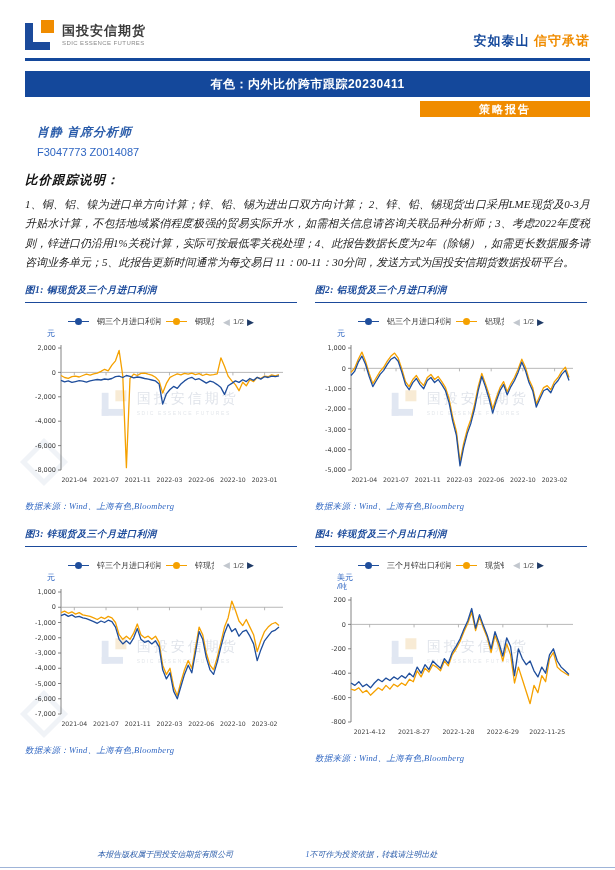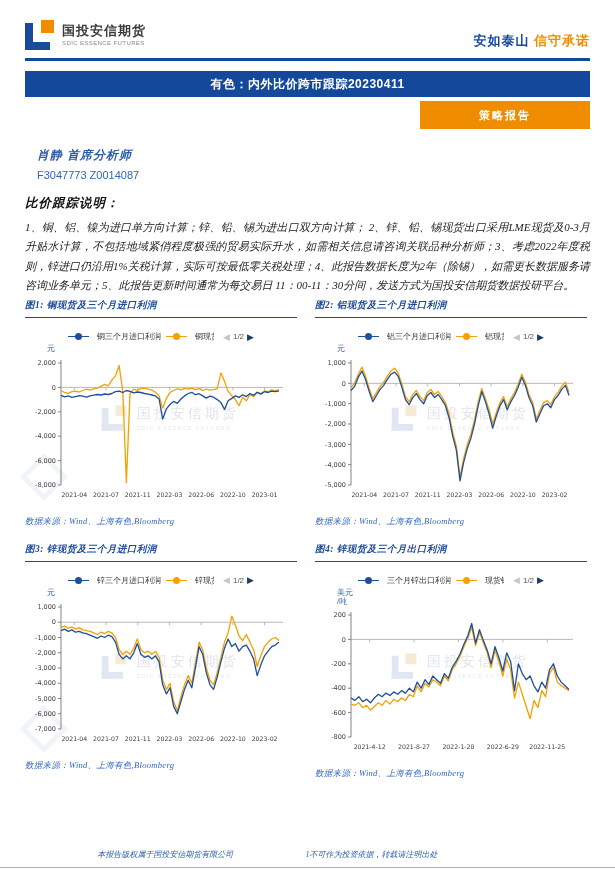--- a/index.html
+++ b/index.html
@@ -20,34 +20,34 @@
   .brand-en{font-size:6px;color:#8a8a8a;letter-spacing:.4px;margin-top:2px;}
   .slogan{font-size:13px;font-weight:bold;letter-spacing:1px;}
   .slogan .s1{color:#14489B;}
   .slogan .s2{color:#F08C00;}
 
   
   .titlebar{margin-top:10px;height:26px;background:#14489B;color:#fff;
             display:flex;align-items:center;justify-content:center;
             font-size:12px;font-weight:bold;letter-spacing:.5px;}
   .badge-row{display:flex;justify-content:flex-end;margin-top:4px;}
-  .badge{width:170px;height:28px;background:#F08C00;color:#fff;font-weight:bold;
+  .badge{width:170px;height:16px;background:#F08C00;color:#fff;font-weight:bold;
          font-size:11px;display:flex;align-items:center;justify-content:center;letter-spacing:2px;}
 
   
   .kai{font-family:"Liberation Serif","DejaVu Serif",serif;font-style:italic;}
-  .author{margin-top:18px;padding-left:12px;}
+  .author{margin-top:7px;padding-left:12px;}
   .author-name{color:#2A5CAA;font-size:12px;font-weight:bold;letter-spacing:1px;}
   .author-ids{color:#2F66C2;font-size:11px;margin-top:5px;font-style:normal;
               font-family:"Liberation Sans",sans-serif;}
   .notes-h{margin-top:14px;font-size:12.5px;font-weight:bold;color:#111;letter-spacing:1px;}
   .notes-b{margin-top:6px;font-size:11px;color:#222;line-height:1.75;text-align:justify;}
 
   
-  .charts{margin-top:4px;display:grid;grid-template-columns:1fr 1fr;
+  .charts{margin-top:12px;display:grid;grid-template-columns:1fr 1fr;
           column-gap:18px;row-gap:16px;gap:15px;}
   .card{position:relative;width:272px;}
   .card-title{color:#1B4A9B;font-size:9.5px;font-weight:bold;letter-spacing:.5px;
               padding-bottom:5px;border-bottom:1.5px solid #1B4A9B;}
   .legend-row{display:flex;justify-content:center;align-items:center;gap:5px;
               margin-top:13px;font-size:8px;color:#333;white-space:nowrap;}
   .lmark{display:inline-flex;align-items:center;}
   .lmark .l{width:7px;height:1.6px;background:currentColor;display:inline-block;}
   .lmark .d{width:7px;height:7px;border-radius:50%;background:currentColor;display:inline-block;}
   .legend-label{margin-left:3px;}

